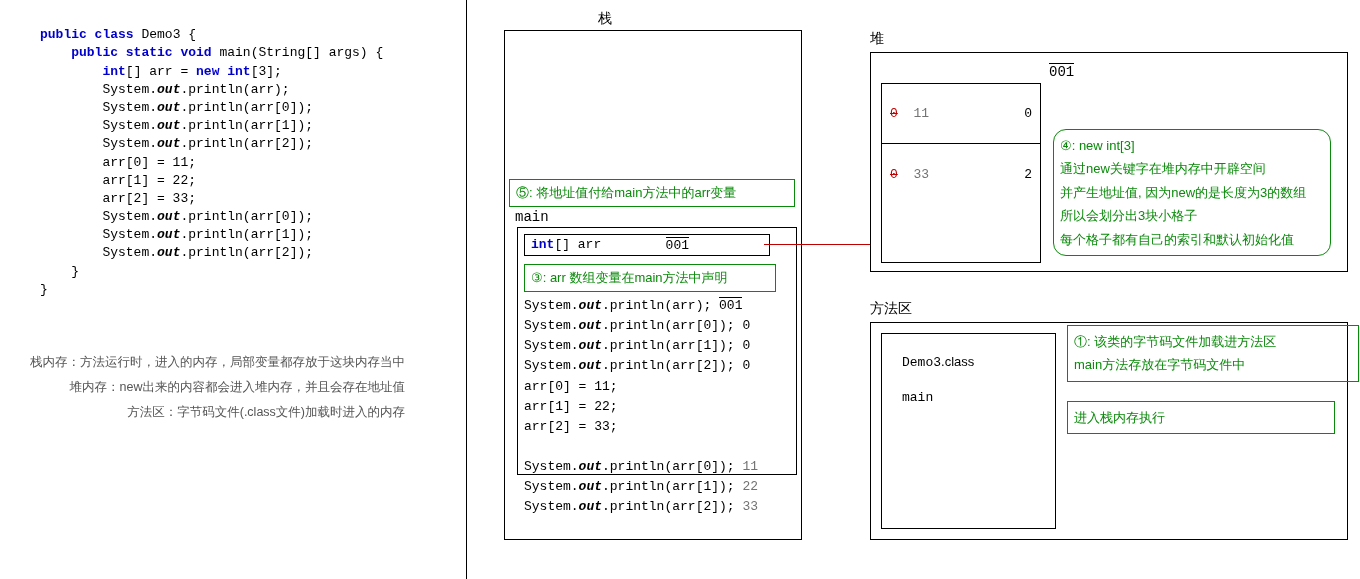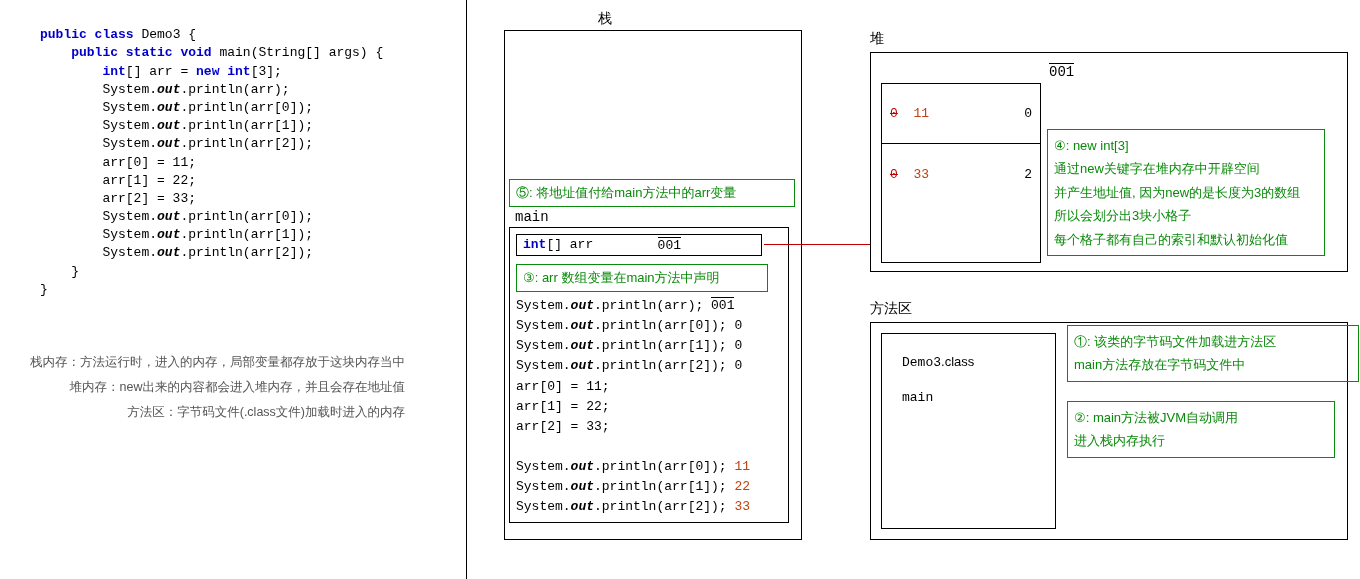--- a/index.html
+++ b/index.html
@@ -17,21 +17,21 @@
   .kw { color: #0000cc; font-weight: bold; }
   .it { font-style: italic; font-weight: bold; }
   .code-block { line-height: 1.4; white-space: pre; position: absolute; left: 40px; top: 8px; }
   .notes { position: absolute; left: 30px; top: 350px; font-family: sans-serif; font-size: 12.5px; color: #555; line-height: 2; text-align: right; }
   .vline { position: absolute; left: 466px; top: 0; width: 1px; height: 579px; background: #000; }
 
   .section-label { font-family: sans-serif; font-size: 14px; position: absolute; }
   .box { border: 1px solid #000; position: absolute; background: #fff; }
   .green-box { border: 1px solid #0a8a0a; color: #0a8a0a; font-family: sans-serif; font-size: 13px; padding: 4px 6px; }
   .strike { text-decoration: line-through; color: #c00000; }
-  .red { color: #c2410c; }
+  .red { color: #737373; }
   .mono { font-family: "Consolas", "Courier New", monospace; }
   .heap-inner { border-bottom: 1px solid #000; display: flex; align-items: center; justify-content: space-between; padding: 0 8px; }
   .arrow-line { position: absolute; background: #c00000; height: 1px; }
 </style>
 </head>
 <body>
 
 <div class="code-block">
 <span class="kw">public class</span><span> Demo3 {</span>
 <span class="kw">    public static void</span><span> main(String[] args) {</span>
@@ -55,21 +55,21 @@
   <div>堆内存：new出来的内容都会进入堆内存，并且会存在地址值</div>
   <div>方法区：字节码文件(.class文件)加载时进入的内存</div>
 </div>
 
 <div class="vline"></div>
 
 <div class="section-label" style="left:598px; top:10px;">栈</div>
 <div class="box" style="left:504px; top:30px; width:298px; height:510px;">
   <div class="green-box" style="position:absolute; left:4px; top:148px; width:286px;">⑤: 将地址值付给main方法中的arr变量</div>
   <div class="section-label mono" style="left:10px; top:178px;">main</div>
-  <div class="box" style="left:4px; top:196px; width:280px; height:296px;">
+  <div class="box" style="left:12px; top:196px; width:280px; height:248px;">
     <div class="box mono" style="left:6px; top:6px; width:246px; height:22px; padding:2px 6px;">
       <span class="kw">int</span><span>[] arr</span>
       <span style="position:absolute; right:80px; border-top:1px solid #000;">001</span>
     </div>
     <div class="green-box" style="position:absolute; left:6px; top:36px; width:252px;">③: arr 数组变量在main方法中声明</div>
     <div class="mono" style="position:absolute; left:6px; top:68px; line-height:1.55; white-space:pre;"><span>System.</span><span class="it">out</span><span>.println(arr);</span> <span style="border-top:1px solid #000;">001</span>
 <span>System.</span><span class="it">out</span><span>.println(arr[0]);</span> <span>0</span>
 <span>System.</span><span class="it">out</span><span>.println(arr[1]);</span> <span>0</span>
 <span>System.</span><span class="it">out</span><span>.println(arr[2]);</span> <span>0</span>
 <span>arr[0] = 11;</span>
@@ -90,36 +90,35 @@
     <div class="heap-inner" style="height:60px;">
       <span><span class="strike">0</span>&nbsp;&nbsp;<span class="red">11</span></span>
       <span>0</span>
     </div>
     <div class="heap-inner" style="height:60px; border-bottom:none;">
       <span><span class="strike">0</span>&nbsp;&nbsp;<span class="red">33</span></span>
       <span>2</span>
     </div>
   </div>
   <div class="mono section-label" style="left:178px; top:10px; border-top:1px solid #000;">001</div>
-  <div class="green-box" style="position:absolute; left:176px; top:76px; width:278px; line-height:1.8;">
+  <div class="green-box" style="position:absolute; left:182px; top:76px; width:278px; line-height:1.8;border-radius:13px;">
     <div>④: new int[3]</div>
     <div>通过new关键字在堆内存中开辟空间</div>
     <div>并产生地址值, 因为new的是长度为3的数组</div>
     <div>所以会划分出3块小格子</div>
     <div>每个格子都有自己的索引和默认初始化值</div>
   </div>
 </div>
 
 <div class="section-label" style="left:870px; top:300px;">方法区</div>
 <div class="box" style="left:870px; top:322px; width:478px; height:218px;">
   <div class="box" style="left:10px; top:10px; width:175px; height:196px; padding:20px;">
     <div class="mono"><span>Demo3</span><span style="font-family:sans-serif;">.class</span></div>
     <div class="mono" style="margin-top:20px;">main</div>
   </div>
   <div class="green-box" style="position:absolute; left:196px; top:2px; width:292px; line-height:1.8;">
     <div>①: 该类的字节码文件加载进方法区</div>
     <div>main方法存放在字节码文件中</div>
   </div>
   <div class="green-box" style="position:absolute; left:196px; top:78px; width:268px; line-height:1.8;">
-    <div>②: main方法被JVM自动调用</div>
     <div>进入栈内存执行</div>
   </div>
 </div>
 
 </body></html>

